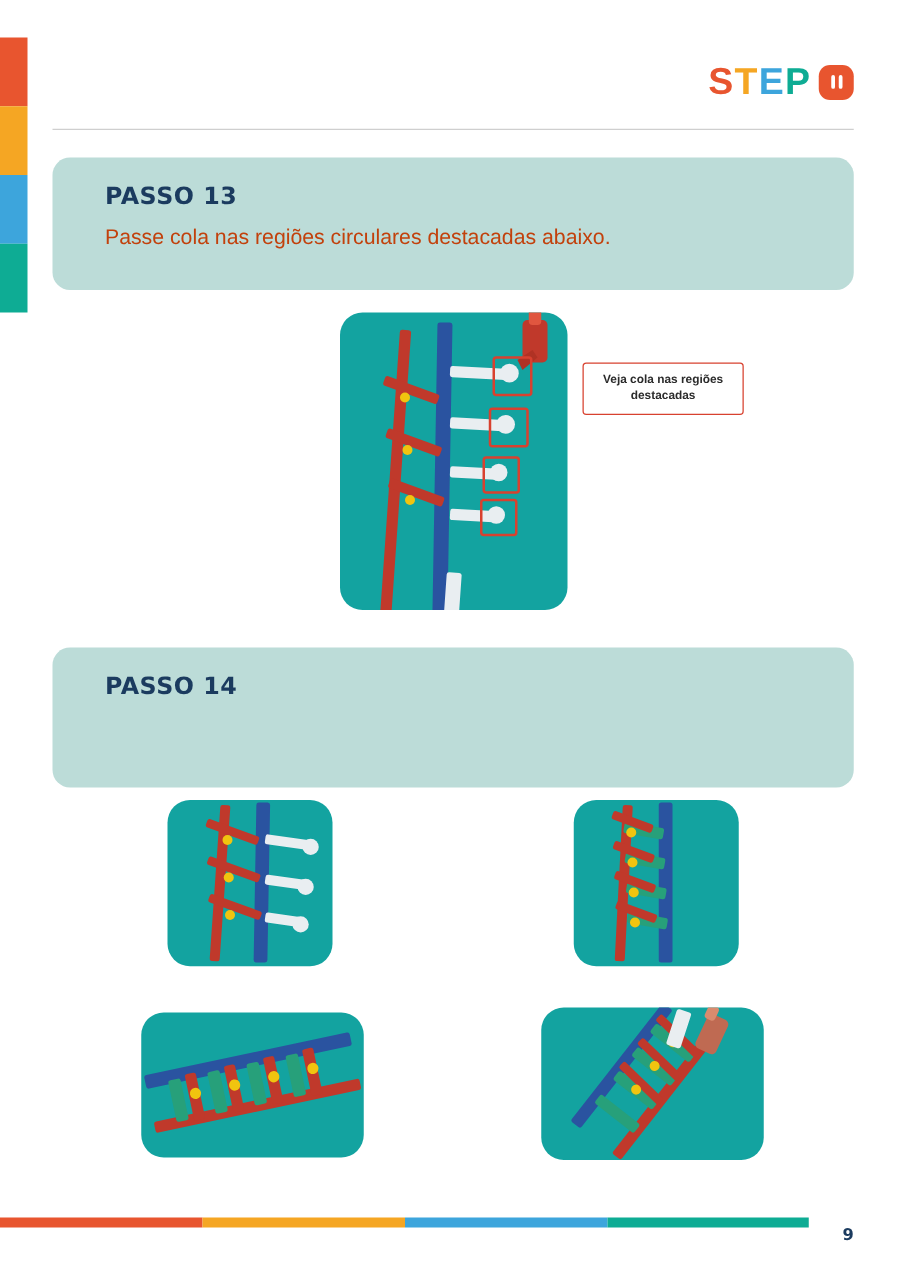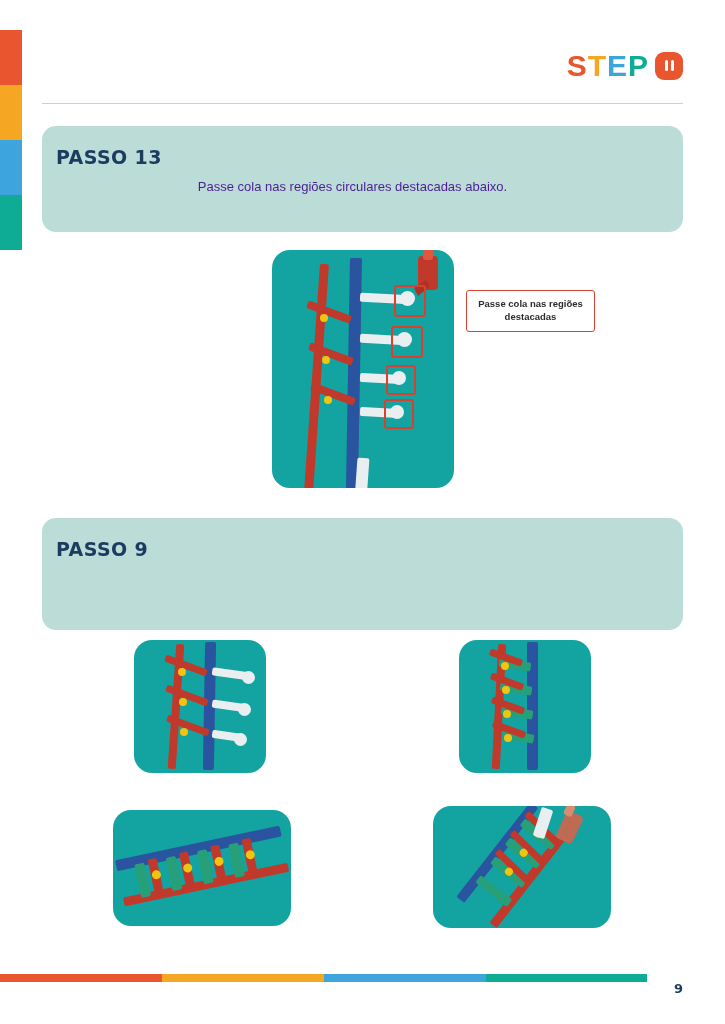--- a/index.html
+++ b/index.html
@@ -83,36 +83,35 @@
   }
 
   
   .panel {
     position: absolute;
     left: 42px;
     width: 641px;
     background: #bcdcd8;
     border-radius: 14px;
     box-sizing: border-box;
-    padding: 20px 34px 22px 14px;
+    padding: 20px 34px 22px 42px;
   }
   .panel-title {
     font-family: "DejaVu Sans", sans-serif;
     font-weight: bold;
     font-size: 19px;
     color: #1b3b5f;
     letter-spacing: 0.4px;
     margin: 0 0 10px 0;
   }
   .panel-text {
-    font-size: 13px;
-    color: #4c1d95;
+    font-size: 17px;
+    color: #c2410c;
     line-height: 1.45;
     margin: 0;
-    text-align: center;
   }
 
   #panel-13 { top: 126px; height: 106px; }
   #panel-14 { top: 518px; height: 112px; }
 
   
   .photo {
     position: absolute;
     background: #13a3a0;
     border-radius: 18px;
@@ -242,24 +241,24 @@
     <rect x="17" y="0" width="10" height="14" rx="3" fill="#e0563f"></rect>
     <polygon points="8,42 20,34 24,40 12,50" fill="#b03224"></polygon>
   </svg>
 
   <div class="redbox" style="left:122px;top:35px;width:28px;height:28px;"></div>
   <div class="redbox" style="left:119px;top:76px;width:28px;height:28px;"></div>
   <div class="redbox" style="left:114px;top:115px;width:26px;height:26px;"></div>
   <div class="redbox" style="left:112px;top:149px;width:26px;height:26px;"></div>
 </div>
 
-<div class="callout">Passe cola nas regiões destacadas</div>
+<div class="callout">Veja cola nas regiões destacadas</div>
 
 <div class="panel" id="panel-14">
-  <p class="panel-title">PASSO 9</p>
+  <p class="panel-title">PASSO 14</p>
 </div>
 
 <div class="photo" id="photo-14a">
   <div class="rail" style="left:38px;top:4px;width:8px;height:125px;background:#c0392b;transform:rotate(4deg);"></div>
   <div class="rail" style="left:70px;top:2px;width:11px;height:128px;background:#2a53a0;transform:rotate(1deg);"></div>
   <div class="rung" style="left:30px;top:22px;width:44px;height:7px;background:#c0392b;transform:rotate(20deg);"></div>
   <div class="rung" style="left:31px;top:52px;width:44px;height:7px;background:#c0392b;transform:rotate(20deg);"></div>
   <div class="rung" style="left:32px;top:82px;width:44px;height:7px;background:#c0392b;transform:rotate(20deg);"></div>
   <div class="dot" style="left:44px;top:28px;width:8px;height:8px;background:#f1c40f;"></div>
   <div class="dot" style="left:45px;top:58px;width:8px;height:8px;background:#f1c40f;"></div>

